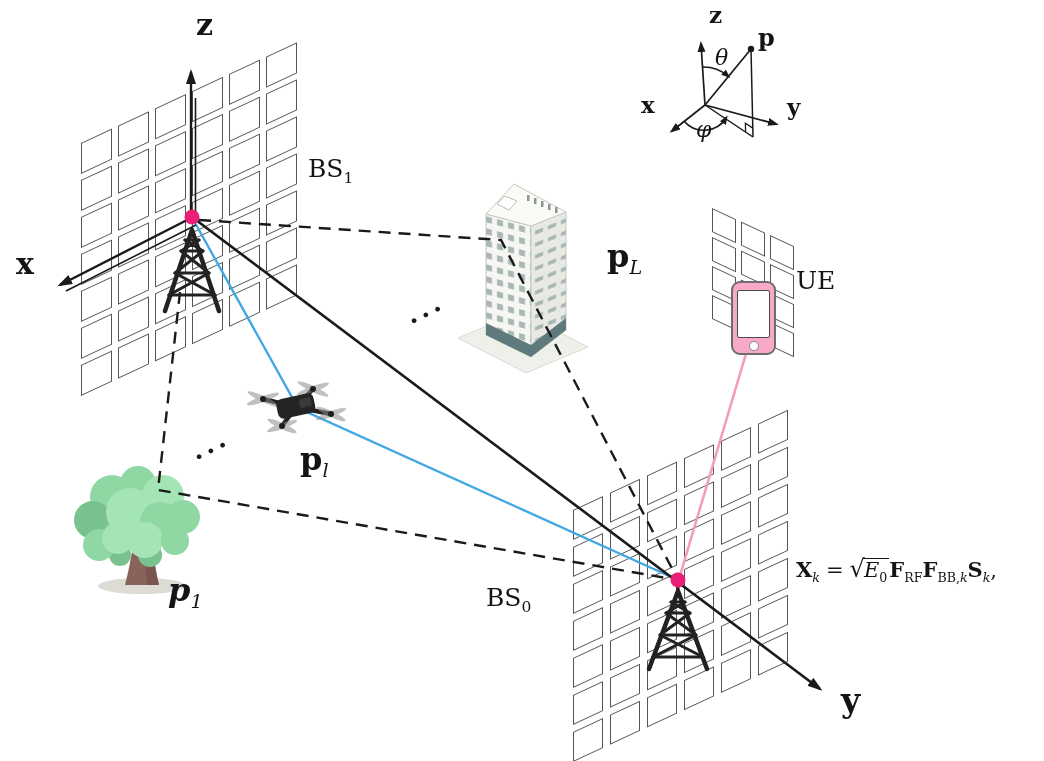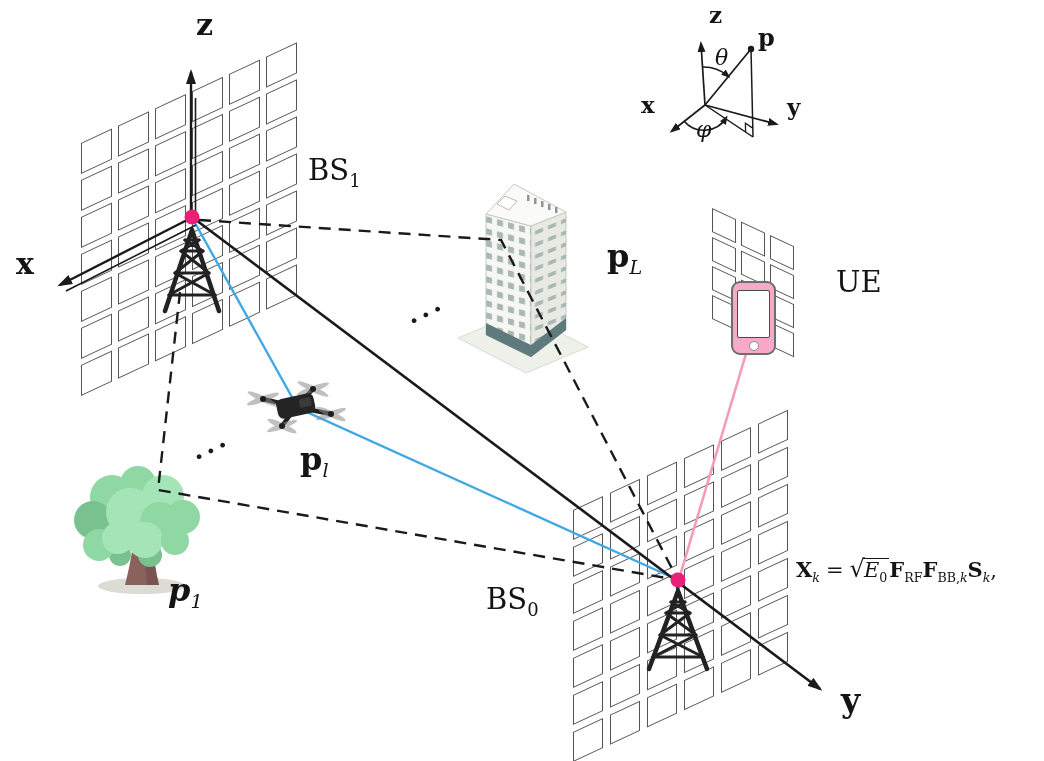--- a/index.html
+++ b/index.html
@@ -30,21 +30,21 @@
   .screen{position:absolute;left:4px;right:4px;top:7px;bottom:15px;background:#fff;
           border:1.8px solid #4a4a4a;border-radius:2px;}
   .home{position:absolute;left:50%;bottom:2px;width:8px;height:8px;margin-left:-5px;
         background:#fff;border:1.5px solid #8a8a8a;border-radius:50%;}
   
   .lbl{position:absolute;color:#141414;line-height:1;z-index:6;white-space:nowrap;}
   .lbl sub{font-size:0.62em;line-height:0;}
   .axis{font-weight:bold;font-size:30px;}
   .axis-s{font-weight:bold;font-size:23px;}
   .greek{font-style:italic;font-size:22px;}
-  .bs{font-size:29px;}
+  .bs{font-size:25px;}
   .pvec{font-size:32px;font-weight:bold;text-align:right;}
   .pvec sub{font-weight:normal;font-size:0.6em;}
   .it{font-style:italic;}
   .dots{position:absolute;z-index:6;font-weight:bold;font-size:26px;letter-spacing:4px;
         color:var(--ink);transform:rotate(-26deg);line-height:1;}
   
   .equation{position:absolute;left:796px;top:555px;z-index:6;color:#141414;
             font-size:21px;line-height:1.2;white-space:nowrap;}
   .equation sub{font-size:0.6em;line-height:0;}
   .bv{font-weight:bold;}
@@ -299,21 +299,21 @@
   <div class="lbl axis" style="left:196px;top:10px;">z</div>
   <div class="lbl axis" style="left:16px;top:249px;">x</div>
   <div class="lbl axis" style="left:841px;top:684px;font-size:33px;">y</div>
 
   <div class="lbl bs" style="left:308px;top:156px;">
     <span>BS</span><sub>1</sub>
   </div>
   <div class="lbl bs" style="left:486px;top:585px;text-align:right;">
     <span>BS</span><sub>0</sub>
   </div>
-  <div class="lbl bs" style="left:836px;top:268px;">UE</div>
+  <div class="lbl bs" style="left:796px;top:268px;">UE</div>
 
   <div class="lbl pvec" style="left:607px;top:240px;">
     <span>p</span><sub class="it">L</sub>
   </div>
   <div class="lbl pvec" style="left:300px;top:443px;">
     <span>p</span><sub class="it">l</sub>
   </div>
   <div class="lbl pvec" style="left:168px;top:574px;font-style:italic;">
     <span>p</span><sub>1</sub>
   </div>

